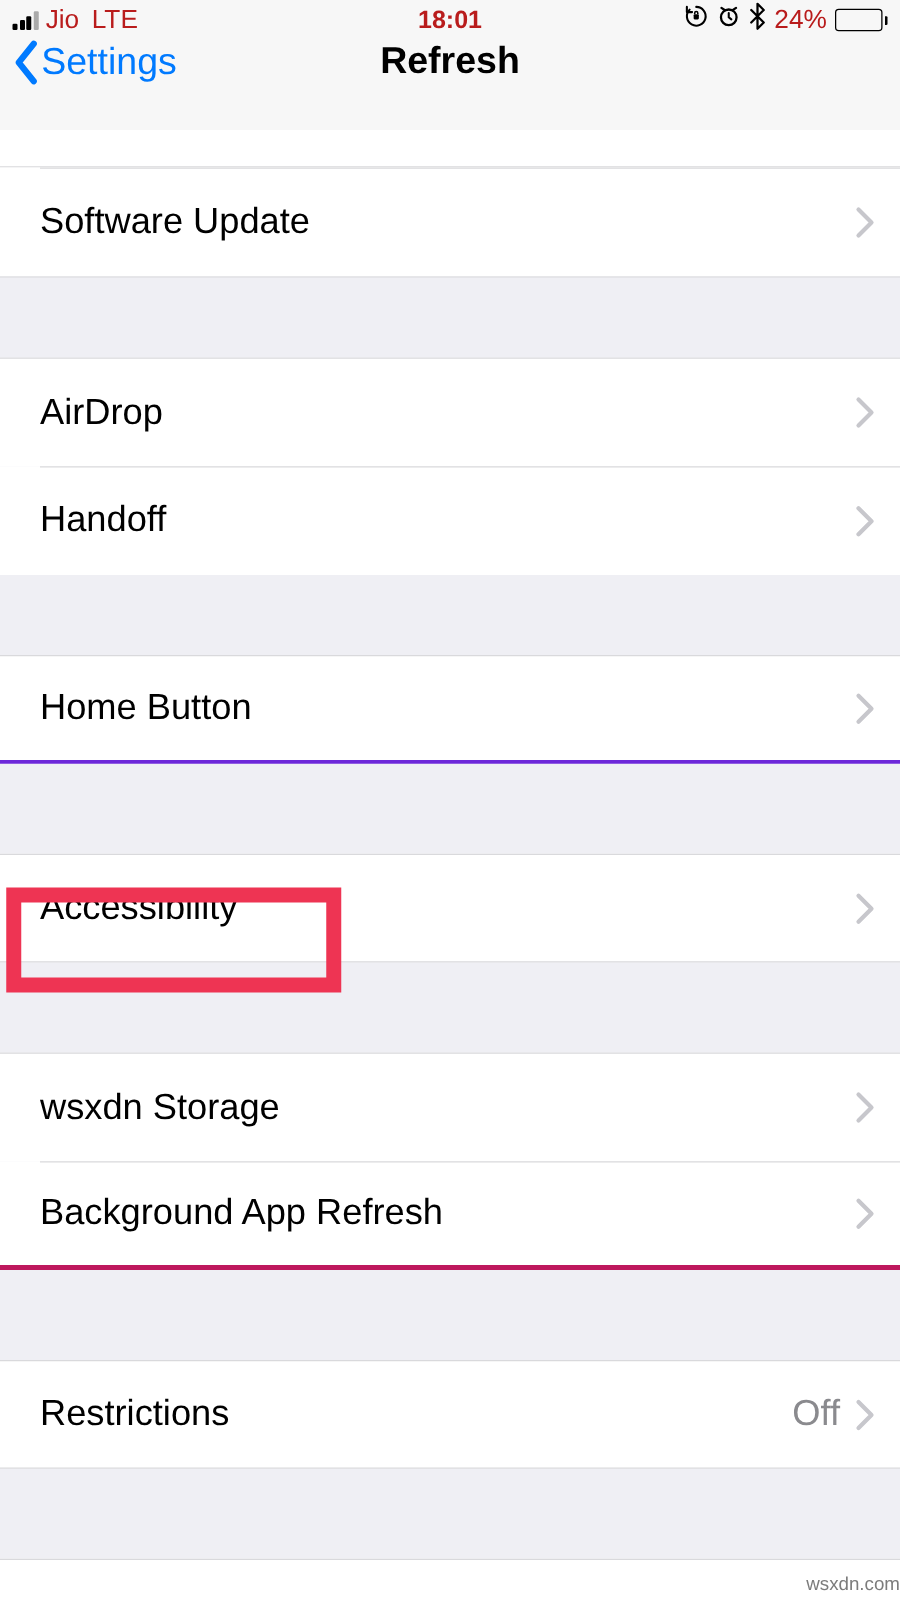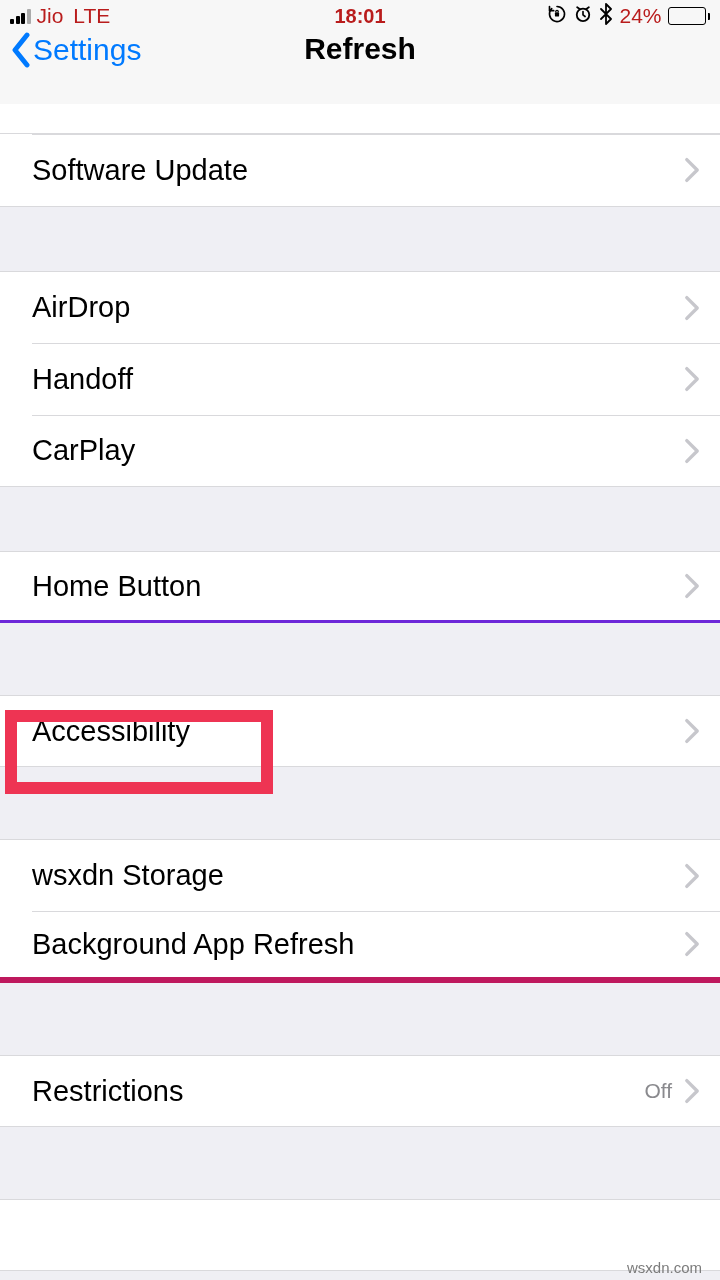--- a/index.html
+++ b/index.html
@@ -114,42 +114,42 @@
       color: #000;
     }
     
     .content {
       margin-top: -2px;
     }
     .spacer-lg { height: 64px; }
     .spacer-md { height: 72px; }
     .row {
       background: #fff;
-      height: 72px;
+      height: 87px;
       display: flex;
       align-items: center;
       padding-left: 32px;
       position: relative;
       border-top: 1px solid #d9d9dc;
     }
     .row:last-child { border-bottom: 1px solid #d9d9dc; }
     .row.first-partial {
       height: 30px;
       border-top: none;
     }
     .row-label {
       font-size: 29px;
       color: #000;
       font-weight: 400;
     }
     .row-value {
       margin-left: auto;
       margin-right: 48px;
       color: #8a8a8e;
-      font-size: 21px;
+      font-size: 29px;
     }
     .row-chevron {
       position: absolute;
       right: 20px;
       color: #c7c7cc;
     }
     .row-chevron svg { display:block }
     .row + .row {
       border-top: none;
     }
@@ -166,21 +166,21 @@
     .highlight-box {
       position: absolute;
       border: 12px solid #ee3453;
       pointer-events: none;
       z-index: 50;
     }
     
     .watermark {
       position: absolute;
       bottom: 4px;
-      right: 18px;
+      right: 0;
       font-size: 15px;
       color: #7c7c7c;
       font-family: Arial, sans-serif;
     }
   </style>
 </head>
 <body>
 
 <div class="status-bar">
   <div class="status-left">
@@ -263,28 +263,20 @@
     </span>
   </div>
   <div class="row">
     <span class="row-label">Handoff</span>
     <span class="row-chevron">
       <svg width="16" height="26" viewBox="0 0 12 20" fill="none" stroke="#c7c7cc" stroke-width="2.6" stroke-linecap="round" stroke-linejoin="round">
           <polyline points="2,2 10,10 2,18"></polyline>
         </svg>
     </span>
   </div>
-  <div class="row" style="border-bottom:1px solid #d9d9dc">
-    <span class="row-label">CarPlay</span>
-    <span class="row-chevron">
-      <svg width="16" height="26" viewBox="0 0 12 20" fill="none" stroke="#c7c7cc" stroke-width="2.6" stroke-linecap="round" stroke-linejoin="round">
-          <polyline points="2,2 10,10 2,18"></polyline>
-        </svg>
-    </span>
-  </div>
 
   <div class="spacer-lg"></div>
 
   <div class="row" style="border-bottom:3px solid #6d28d9">
     <span class="row-label">Home Button</span>
     <span class="row-chevron">
       <svg width="16" height="26" viewBox="0 0 12 20" fill="none" stroke="#c7c7cc" stroke-width="2.6" stroke-linecap="round" stroke-linejoin="round">
           <polyline points="2,2 10,10 2,18"></polyline>
         </svg>
     </span>
@@ -304,21 +296,21 @@
   <div class="spacer-md"></div>
 
   <div class="row">
     <span class="row-label">wsxdn Storage</span>
     <span class="row-chevron">
       <svg width="16" height="26" viewBox="0 0 12 20" fill="none" stroke="#c7c7cc" stroke-width="2.6" stroke-linecap="round" stroke-linejoin="round">
           <polyline points="2,2 10,10 2,18"></polyline>
         </svg>
     </span>
   </div>
-  <div class="row" style="border-bottom:6px solid #be185d">
+  <div class="row" style="border-bottom:4px solid #be185d">
     <span class="row-label">Background App Refresh</span>
     <span class="row-chevron">
       <svg width="16" height="26" viewBox="0 0 12 20" fill="none" stroke="#c7c7cc" stroke-width="2.6" stroke-linecap="round" stroke-linejoin="round">
           <polyline points="2,2 10,10 2,18"></polyline>
         </svg>
     </span>
   </div>
 
   <div class="spacer-md"></div>
 

